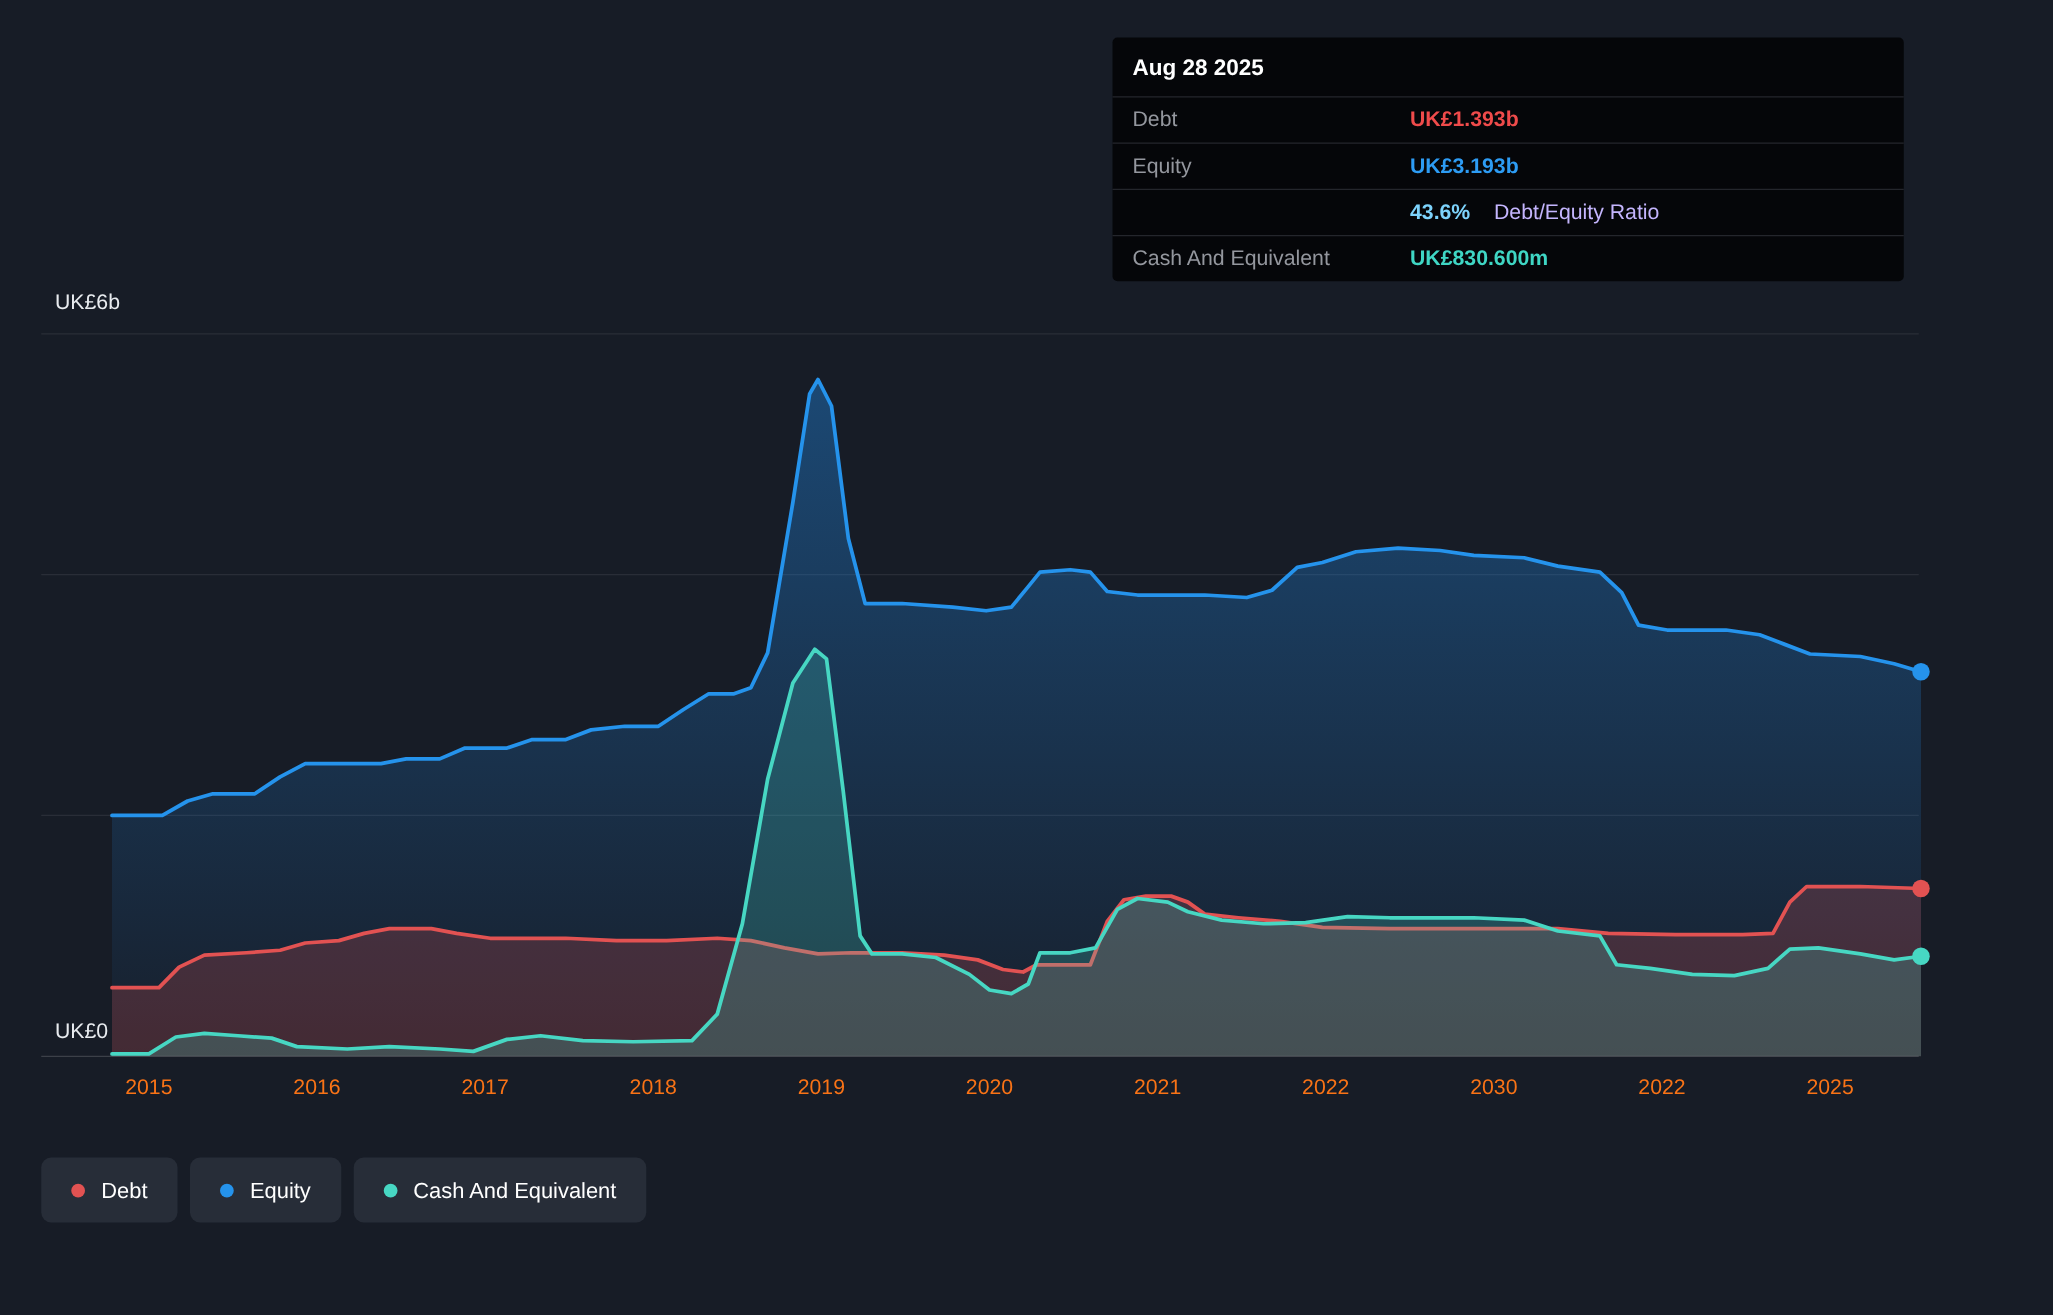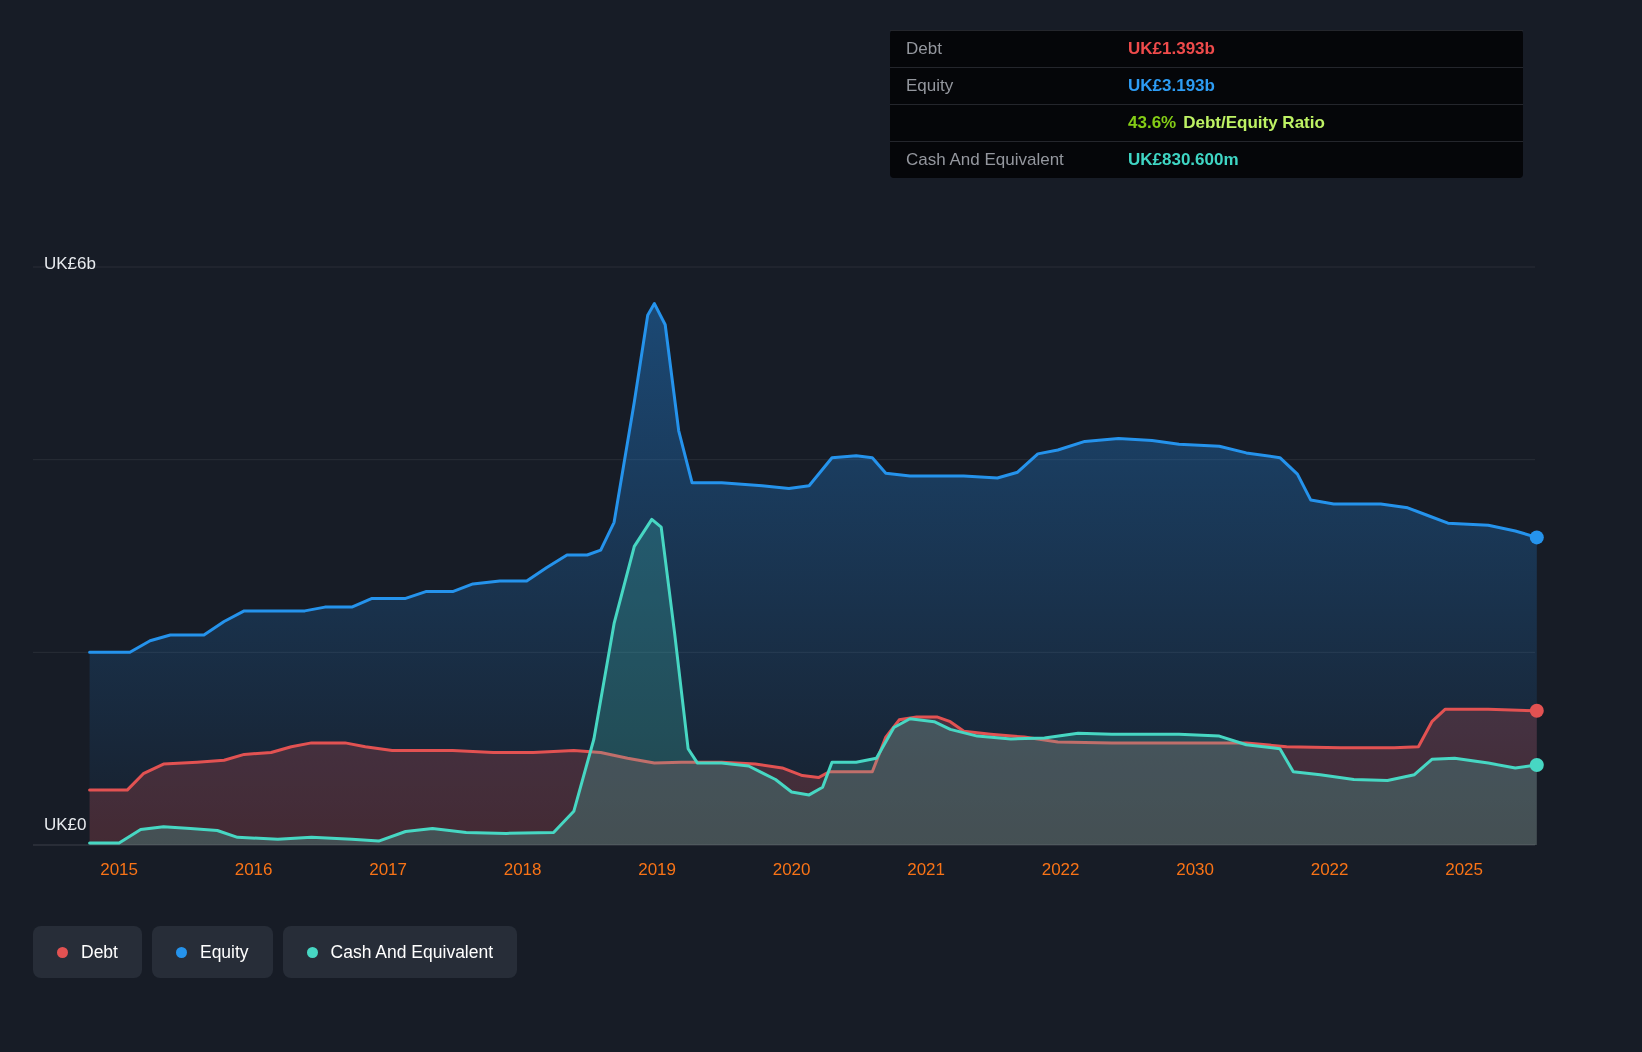--- a/index.html
+++ b/index.html
@@ -4,38 +4,38 @@
 <style>
   html,body{margin:0;padding:0;}
   body{
     width:1642px;height:1052px;position:relative;overflow:hidden;
     background:#171c26;
     font-family:"Liberation Sans",sans-serif;
     -webkit-font-smoothing:antialiased;
   }
   #chart-svg{position:absolute;left:0;top:0;}
   .y-label{position:absolute;left:44px;color:#e8ebef;font-size:17px;}
-  .y-label.top{top:254px;}
+  .y-label.top{top:232px;}
   .y-label.bottom{top:815px;}
   #x-axis{position:absolute;left:0;top:0;width:100%;height:100%;pointer-events:none;}
   .x-tick{position:absolute;top:860px;width:70px;text-align:right;color:#f97316;font-size:17px;}
   
   .tooltip{
     position:absolute;left:890px;top:30px;width:633px;
     background:#050609;border-radius:4px;color:#fff;box-sizing:border-box;
   }
   .tooltip .tt-title{padding:14px 16px 12px 16px;font-size:18px;font-weight:600;}
   .tt-row{display:flex;align-items:center;padding:8px 16px;border-top:1px solid #24262c;font-size:17px;}
   .tt-label{color:#94979e;width:222px;flex:0 0 222px;}
   .tt-value{font-weight:700;}
   .val-debt{color:#ef4b4b;}
   .val-equity{color:#2d9cf4;}
   .val-cash{color:#3fd6c4;}
-  .ratio-strong{font-weight:700;color:#84cc16;}
-  .ratio-rest{color:#bef264;margin-left:7px;font-weight:700;}
+  .ratio-strong{font-weight:700;color:#7dd3fc;}
+  .ratio-rest{color:#c4b5fd;margin-left:19px;font-weight:400;}
   
   .legend{position:absolute;left:33px;top:926px;display:flex;gap:10px;}
   .legend-pill{
     display:flex;align-items:center;gap:13px;background:#272d38;border-radius:8px;
     padding:0 24px;height:52px;color:#fff;font-size:17.5px;cursor:pointer;
   }
   .legend-dot{width:11px;height:11px;border-radius:50%;background:#888;}
 </style>
 </head>
 <body>
@@ -73,20 +73,21 @@
     <span class="x-tick" style="left: 606px;">2019</span>
     <span class="x-tick" style="left: 740.5px;">2020</span>
     <span class="x-tick" style="left: 875px;">2021</span>
     <span class="x-tick" style="left: 1009.5px;">2022</span>
     <span class="x-tick" style="left: 1144px;">2030</span>
     <span class="x-tick" style="left: 1278.5px;">2022</span>
     <span class="x-tick" style="left: 1413px;">2025</span>
   </div>
 
 <div class="tooltip">
+  <div class="tt-title">Aug 28 2025</div>
   <div class="tt-row">
     <span class="tt-label">Debt</span>
     <span class="tt-value val-debt">UK£1.393b</span>
   </div>
   <div class="tt-row">
     <span class="tt-label">Equity</span>
     <span class="tt-value val-equity">UK£3.193b</span>
   </div>
   <div class="tt-row">
     <span class="tt-label"></span>

